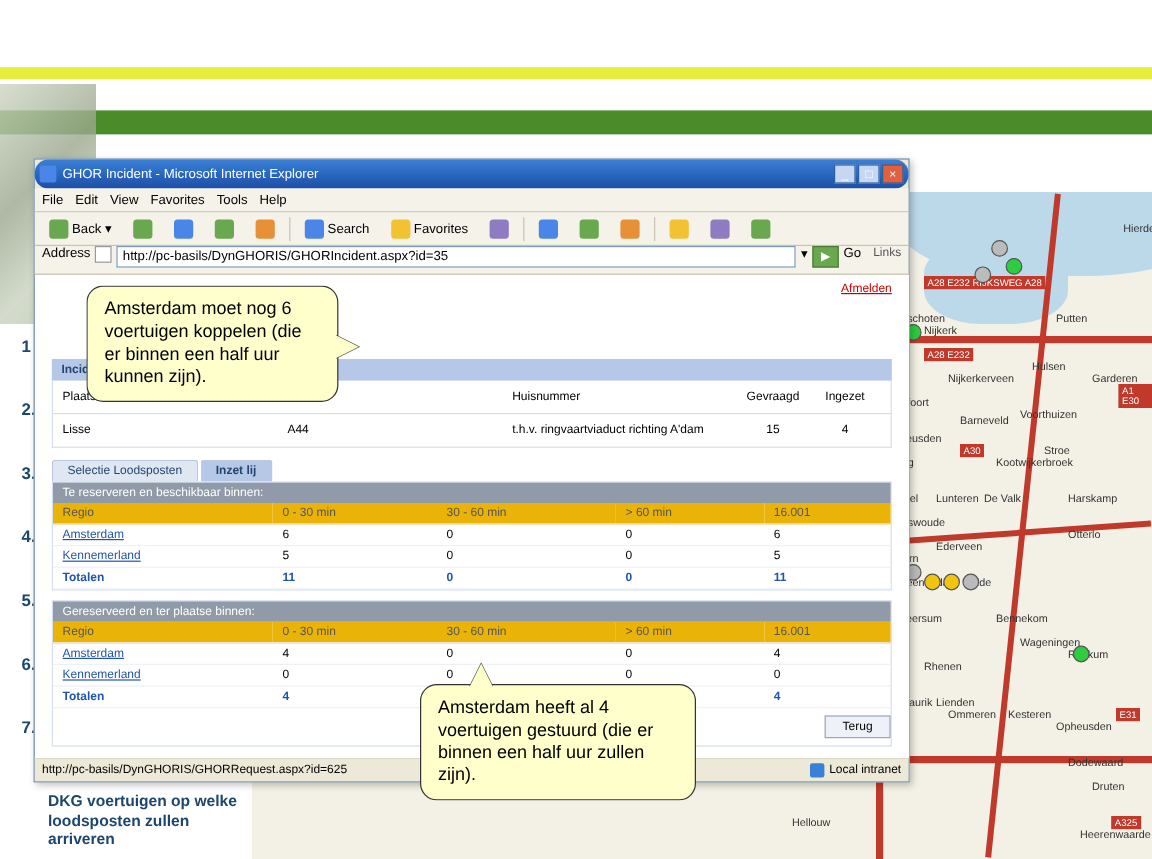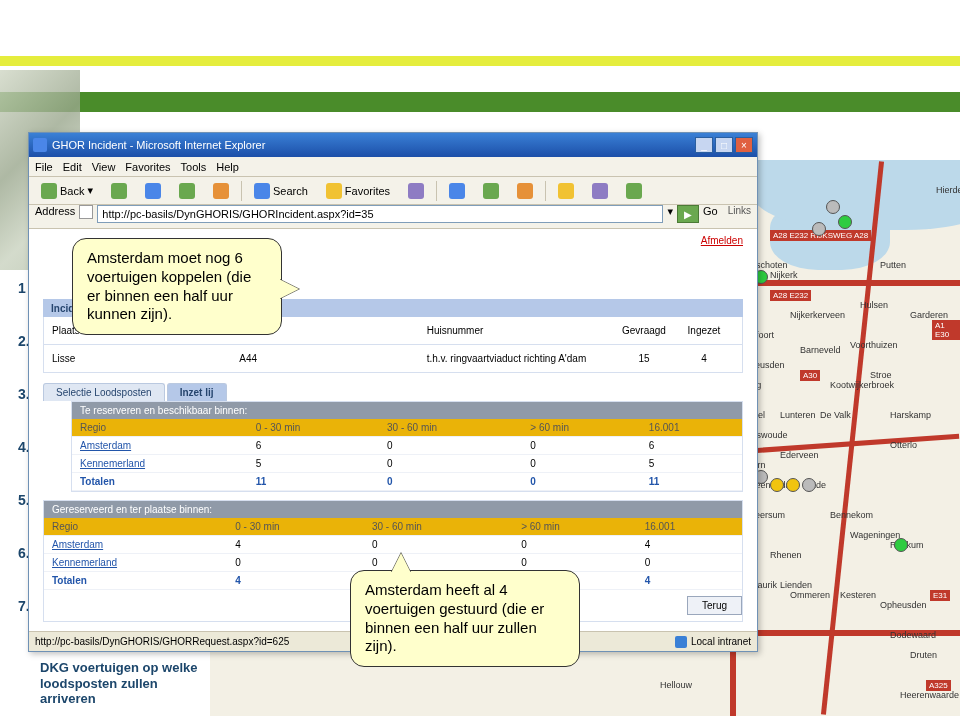--- a/index.html
+++ b/index.html
@@ -53,21 +53,21 @@
   .callout.c2 .tail { left:40px; top:-18px; border-left:10px solid transparent;
                       border-right:10px solid transparent; border-bottom:20px solid #ffffcc;
                       filter:drop-shadow(0 -1px 0 #333); }
 
   
   .browser { position:absolute; left:28px; top:132px; width:730px; height:520px;
              background:#ece9d8; border:1px solid #6f91b5;
              box-shadow:2px 2px 6px rgba(0,0,0,.25); z-index:20;
              display:flex; flex-direction:column; }
   .titlebar { height:24px; background:linear-gradient(#3a80d6,#1c4fa8);
-              color:#fff; display:flex; align-items:center; padding:0 4px; font-size:11px; }
+              color:#fff; display:flex; align-items:center; padding:0 4px; font-size:11px;border-radius:11px; }
   .titlebar .spacer { flex:1; }
   .titlebar .winbtn { width:18px; height:16px; margin-left:2px; background:#c7d6f1;
                       border:1px solid #2a5fa0; display:flex; align-items:center;
                       justify-content:center; font-size:10px; cursor:pointer; }
   .titlebar .winbtn.close { background:#e06040; color:#fff; }
 
   .menubar { height:20px; background:#f4f2e9; display:flex; align-items:center; gap:10px;
              padding:0 6px; border-bottom:1px solid #c9c3b0; }
   .menubar span { cursor:pointer; }
 
@@ -312,21 +312,21 @@
         <div class="col">t.h.v. ringvaartviaduct richting A'dam</div>
         <div class="col small">15</div>
         <div class="col small">4</div>
       </div>
 
       <div class="tabs">
         <div class="tab">Selectie Loodsposten</div>
         <div class="tab active">Inzet lij</div>
       </div>
 
-      <div class="gridsection" style="position:relative;margin-left:28px;">
+      <div class="gridsection" style="position:relative;">
         <div class="gridhead">Te reserveren en beschikbaar binnen:</div>
         <table class="grid">
           <tbody>
               <tr>
             <th>Regio</th>
             <th>0 - 30 min</th>
             <th>30 - 60 min</th>
             <th>&gt; 60 min</th>
             <th>16.001</th>
           </tr>

